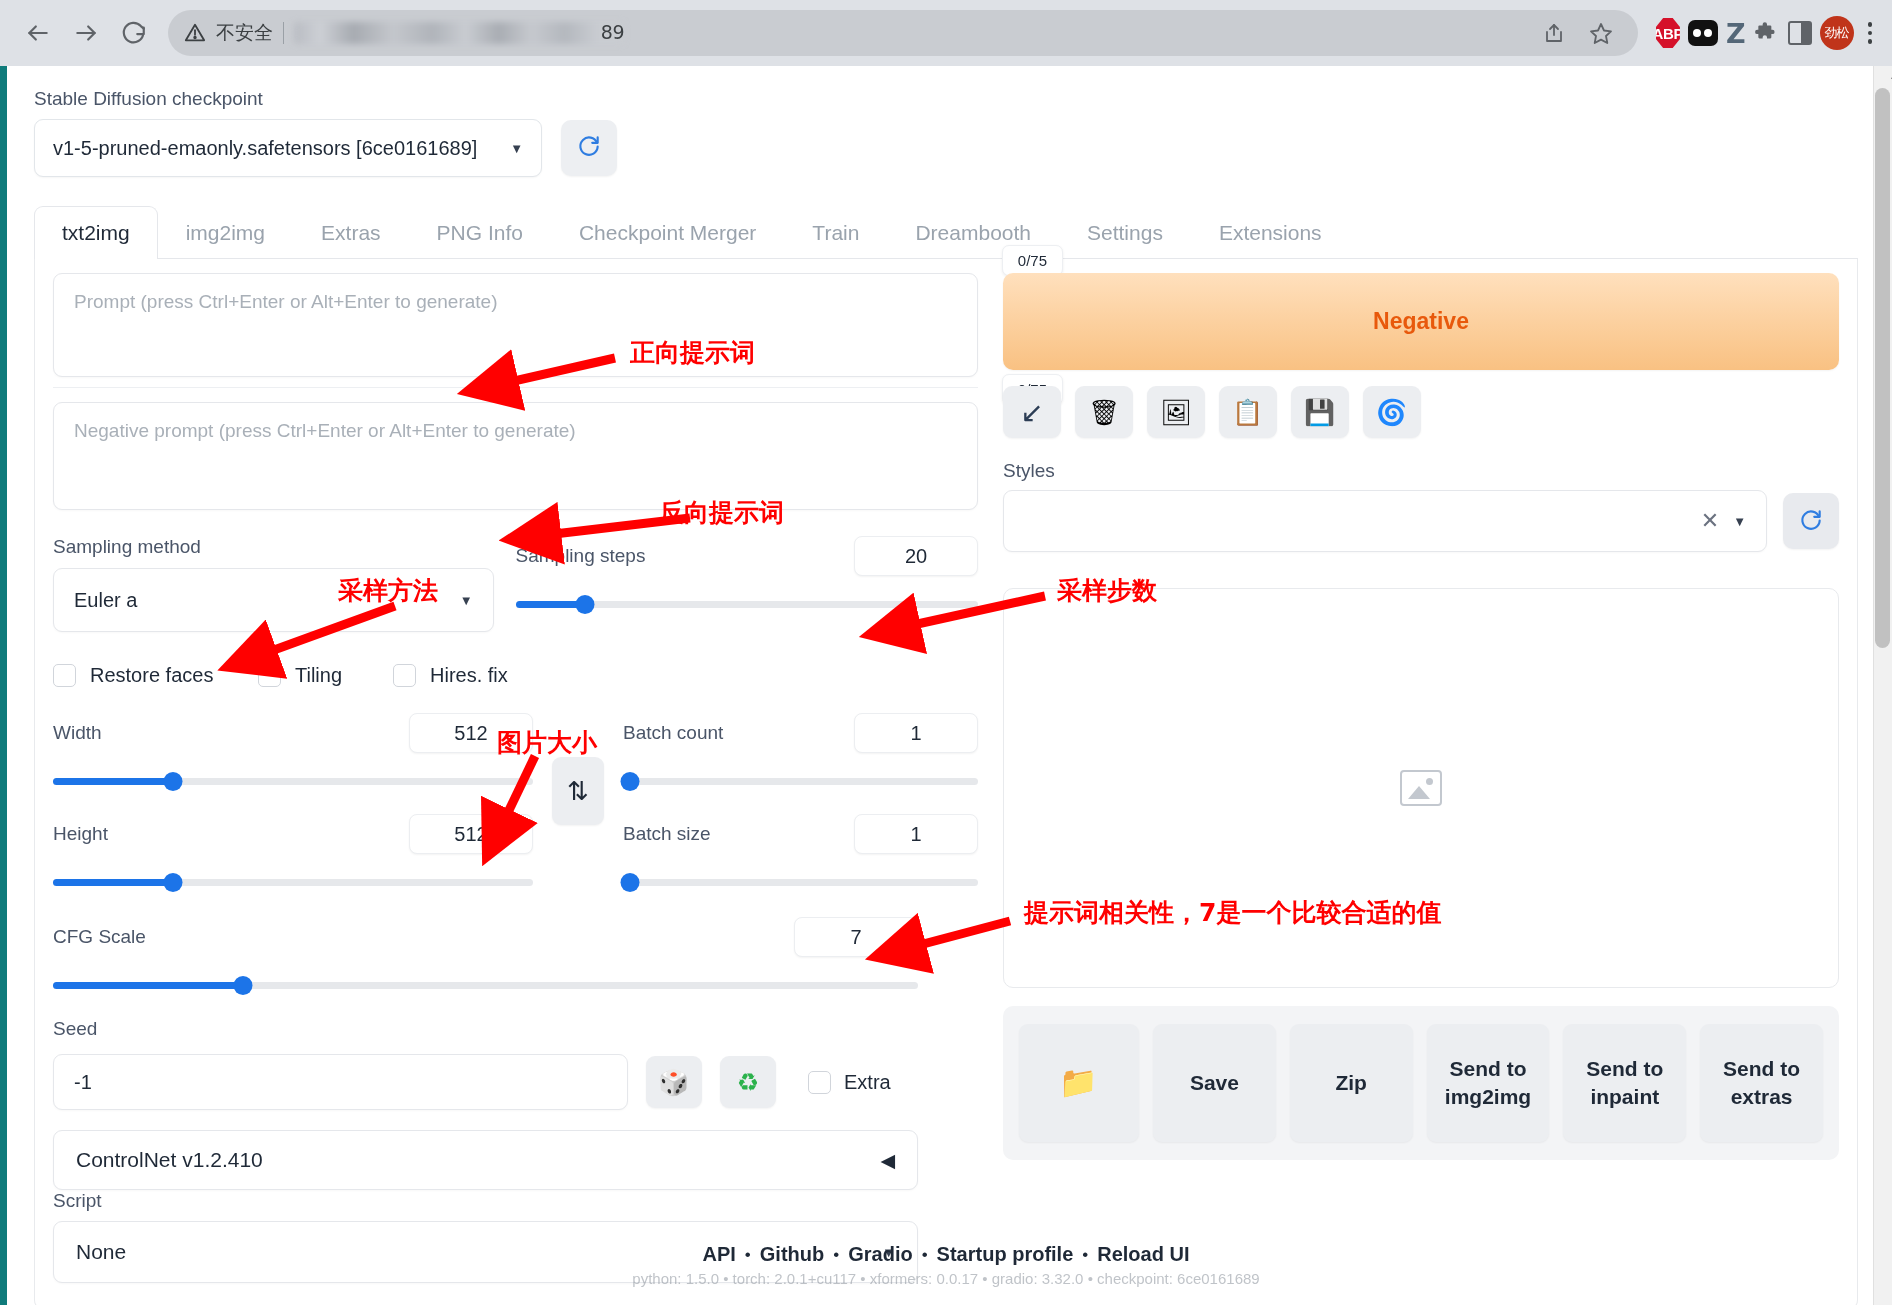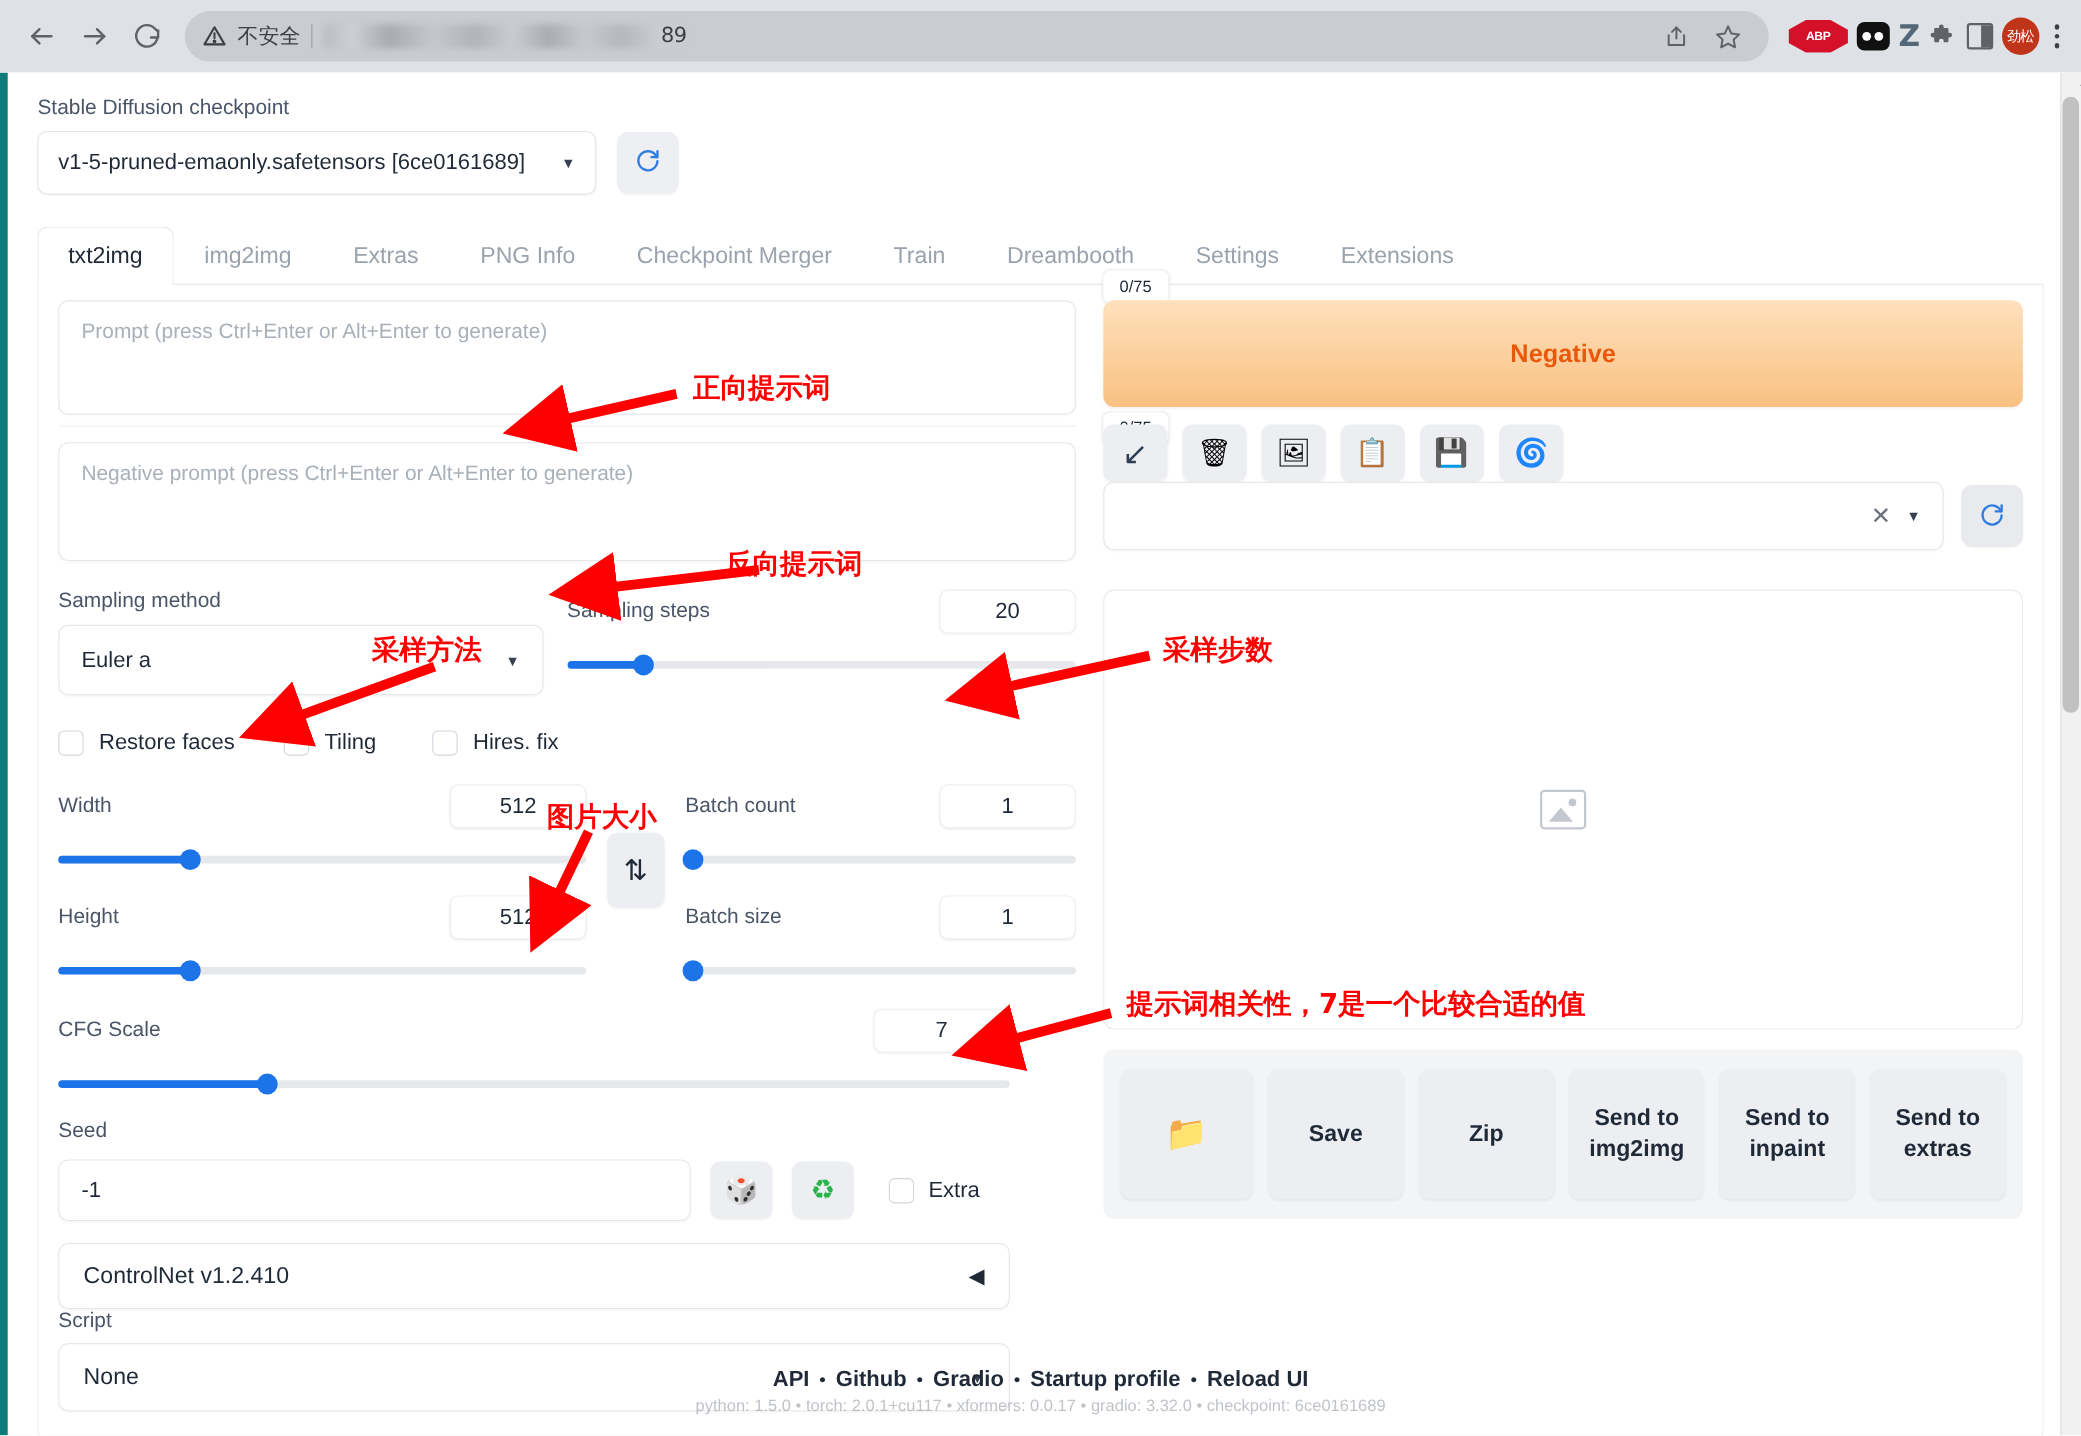--- a/index.html
+++ b/index.html
@@ -64,22 +64,22 @@
     font-family: "DejaVu Sans", sans-serif;
   }
   .omni-right { display: flex; align-items: center; gap: 4px; margin-left: auto; padding-left: 12px; }
   .icon-btn {
     width: 42px; height: 42px;
     display: flex; align-items: center; justify-content: center;
     border-radius: 50%; color: #5f6368; flex: 0 0 auto;
   }
   .ext-row { display: flex; align-items: center; gap: 8px; margin-left: 10px; }
   .abp {
-    width: 54px; height: 30px; background: #d5112a; color: #fff;
-    font-size: 11px; font-weight: bold; display: flex;
+    width: 24px; height: 30px; background: #d5112a; color: #fff;
+    font-size: 15px; font-weight: bold; display: flex;
     align-items: center; justify-content: center;
     clip-path: polygon(30% 0,70% 0,100% 30%,100% 70%,70% 100%,30% 100%,0 70%,0 30%);
     letter-spacing: -0.3px;
   }
   .ext-dots {
     width: 30px; height: 26px; background: #111; border-radius: 7px;
     display: flex; align-items: center; justify-content: center; gap: 3px;
   }
   .ext-dots i { width: 8px; height: 8px; background: #fff; border-radius: 50%; display:block; }
   .ext-z {
@@ -602,20 +602,21 @@
             <span>📋</span>
           </div>
           <div class="tool-btn">
             <span>💾</span>
           </div>
           <div class="tool-btn">
             <span>🌀</span>
           </div>
         </div>
 
+        <div class="styles-label">Styles</div>
         <div class="styles-row">
           <div class="styles-box">
             <span class="styles-x">✕</span>
             <span class="styles-caret">▼</span>
           </div>
           <div class="styles-refresh">
             <span>
               <svg width="26" height="26" viewBox="0 0 24 24" fill="none" stroke="#2f7de1" stroke-width="2" stroke-linecap="round" stroke-linejoin="round">
                   <polyline points="20 5 20 10 15 10"></polyline>
                   <path d="M19.4 10A8 8 0 1 0 20 13.5"></path>

